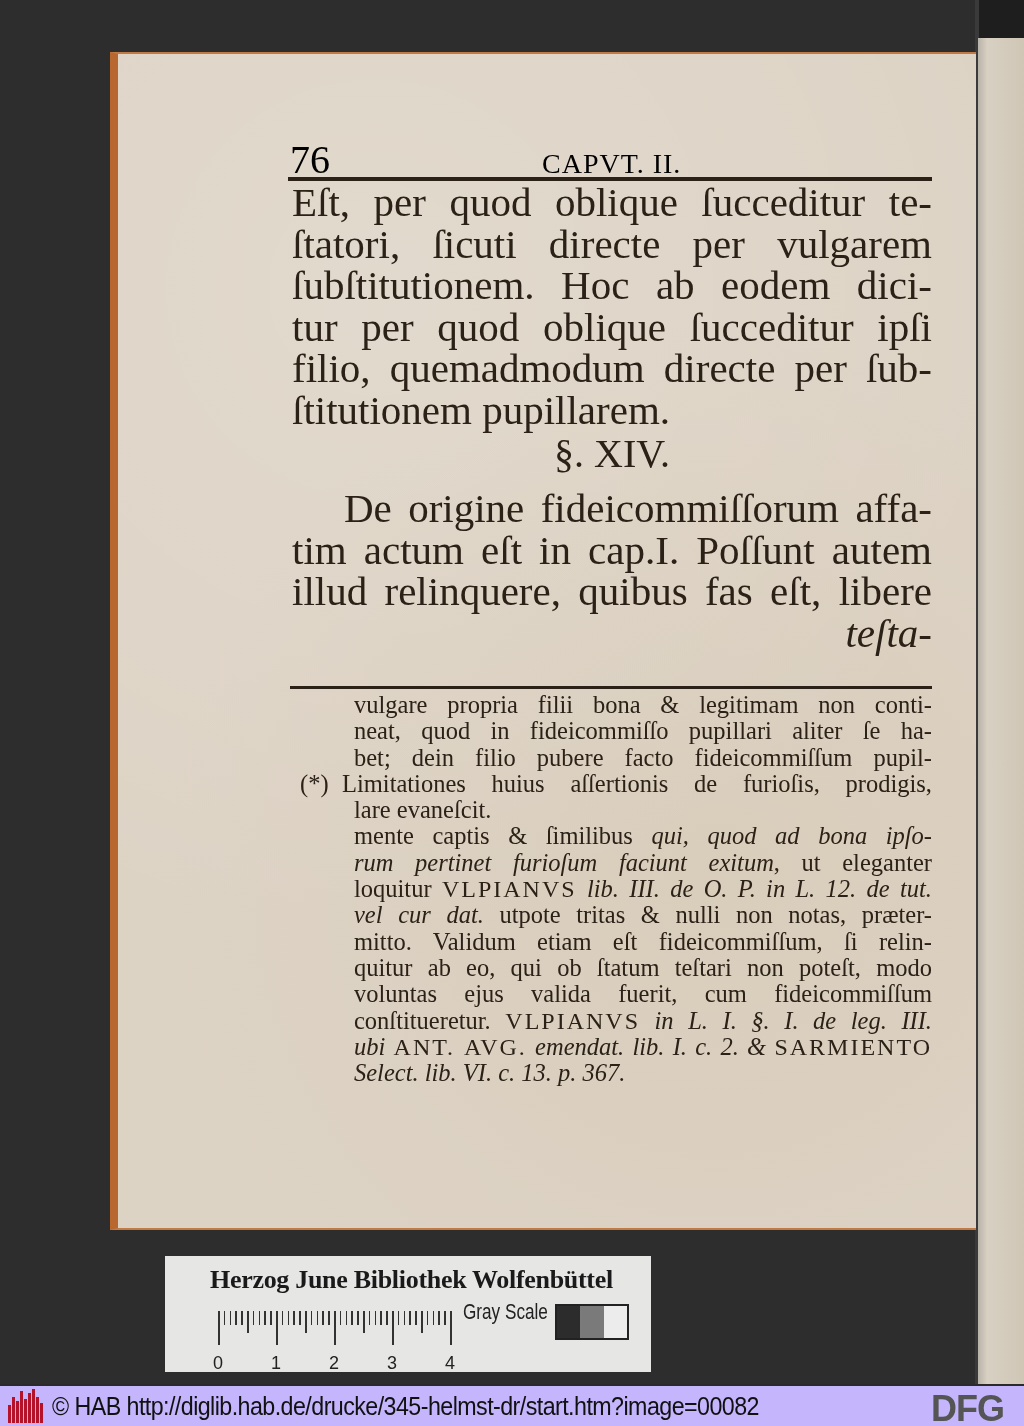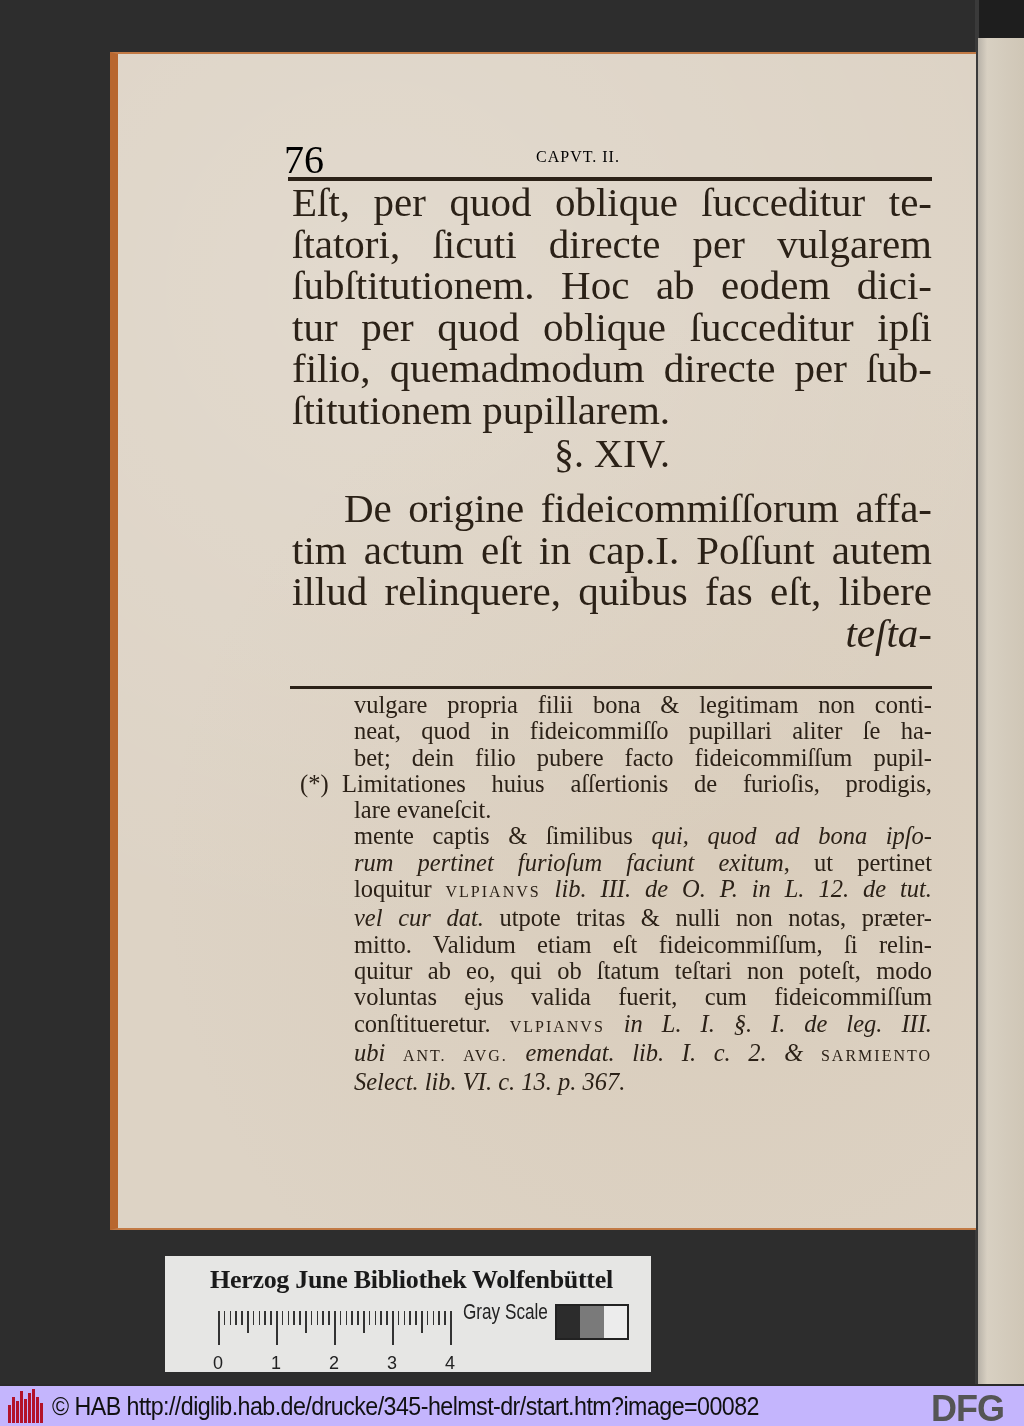--- a/index.html
+++ b/index.html
@@ -17,42 +17,42 @@
     .page { position: absolute; left: 110px; top: 52px; width: 866px; height: 1178px;
       background: #ddd3c5;
       background-image:
         radial-gradient(circle at 30% 20%, rgba(255,255,255,0.15), transparent 60%),
         radial-gradient(circle at 70% 70%, rgba(190,160,120,0.12), transparent 55%);
       border-left: 8px solid #b8672f;
       border-top: 2px solid #c27a45;
       border-bottom: 2px solid #c27a45;
     }
 
-    .running-head { position: absolute; left: 284px; top: 136px; width: 640px; height: 42px; }
+    .running-head { position: absolute; left: 290px; top: 136px; width: 640px; height: 42px; }
     .page-number { position: absolute; left: 0; top: 0; font-size: 40px; font-style: normal; }
-    .running-title { position: absolute; left: 252px; top: 12px; font-size: 16px; letter-spacing: 1px; font-variant: small-caps; }
+    .running-title { position: absolute; left: 252px; top: 12px; font-size: 28px; letter-spacing: 1px; font-variant: small-caps; }
     .head-rule { position: absolute; left: 288px; top: 177px; width: 644px; height: 4px; background: #2b2117; }
 
     .body-text { position: absolute; left: 292px; top: 182px; width: 640px; font-size: 41px; line-height: 41.5px; color: #2b2117; text-align: justify; }
     .body-line { display: block; white-space: nowrap; text-align-last: justify; }
 
     .section-mark { position: absolute; left: 292px; top: 430px; width: 640px; text-align: center; font-size: 40px; color: #2b2117; }
 
     .para2 { position: absolute; left: 292px; top: 488px; width: 640px; font-size: 41px; line-height: 41.5px; color: #2b2117; }
     .para2 .body-line:first-child { padding-left: 52px; }
     .catchword { display: block; text-align: right; font-style: italic; }
 
     .footnote-rule { position: absolute; left: 290px; top: 686px; width: 642px; height: 3px; background: #2b2117; }
 
     .footnotes { position: absolute; left: 300px; top: 692px; width: 632px; font-size: 24.5px; line-height: 26.3px; color: #2b2117; text-align: right; }
     .fn-line { display: block; white-space: nowrap; padding-left: 54px; text-align-last: justify; }
     .fn-line.last { text-align-last: left; }
     .fn-marker-line { padding-left: 0; }
     .fn-marker { display: inline-block; width: 42px; }
-    .sc { font-variant: small-caps; letter-spacing: 2px; font-size: 16px; }
+    .sc { font-variant: small-caps; letter-spacing: 2px; font-size: 24px; }
     .it { font-style: italic; }
 
     
     .color-card { position: absolute; left: 165px; top: 1256px; width: 486px; height: 116px; background: #e6e6e4; }
     .card-title { position: absolute; left: 45px; top: 9px; font-family: "Liberation Serif", serif; font-weight: bold; font-size: 26px; color: #1a1a1a; letter-spacing: -0.3px; }
     .ruler { position: absolute; left: 53px; top: 55px; width: 232px; height: 40px; }
     .tick { position: absolute; top: 0; width: 1.5px; background: #333; }
     .ruler-num { position: absolute; top: 42px; font-family: "Liberation Sans", sans-serif; font-size: 18px; color: #222; transform: translateX(-50%); }
     .gray-label { position: absolute; left: 298px; top: 43px; font-family: "Liberation Sans", sans-serif; font-size: 22px; color: #222; transform: scaleX(0.78); transform-origin: left; }
     .gray-scale { position: absolute; left: 390px; top: 48px; width: 74px; height: 36px; border: 2px solid #222; display: flex; }
@@ -102,21 +102,21 @@
 <div class="footnote-rule"></div>
 
 <div class="footnotes">
   <span class="fn-line">vulgare propria filii bona &amp; legitimam non conti-</span>
   <span class="fn-line">neat, quod in fideicommiſſo pupillari aliter ſe ha-</span>
   <span class="fn-line">bet; dein filio pubere facto fideicommiſſum pupil-</span>
   <span class="fn-line fn-marker-line"><span class="fn-marker">(*)</span><span>Limitationes huius aſſertionis de furioſis, prodigis,</span></span>
 
   <span class="fn-line last">lare evaneſcit.</span>
   <span class="fn-line"><span>mente captis &amp; ſimilibus </span><span class="it">qui, quod ad bona ipſo-</span></span>
-  <span class="fn-line"><span class="it">rum pertinet furioſum faciunt exitum</span><span>, ut pertinet</span></span>
+  <span class="fn-line"><span class="it">rum pertinet furioſum faciunt exitum</span><span>, ut eleganter</span></span>
   <span class="fn-line"><span>loquitur </span><span class="sc">VLPIANVS</span><span class="it"> lib. III. de O. P. in L. 12. de tut.</span></span>
   <span class="fn-line"><span class="it">vel cur dat.</span><span> utpote tritas &amp; nulli non notas, præter-</span></span>
   <span class="fn-line">mitto.   Validum etiam eſt fideicommiſſum, ſi relin-</span>
   <span class="fn-line">quitur ab eo, qui ob ſtatum teſtari non poteſt, modo</span>
   <span class="fn-line">voluntas  ejus  valida fuerit, cum fideicommiſſum</span>
   <span class="fn-line"><span>conſtitueretur. </span><span class="sc">VLPIANVS</span><span class="it"> in L. I. §. I. de leg. III.</span></span>
   <span class="fn-line"><span class="it">ubi </span><span class="sc">ANT. AVG.</span><span class="it"> emendat. lib. I. c. 2. &amp; </span><span class="sc">SARMIENTO</span></span>
   <span class="fn-line last it">Select. lib. VI. c. 13. p. 367.</span>
 </div>
 

